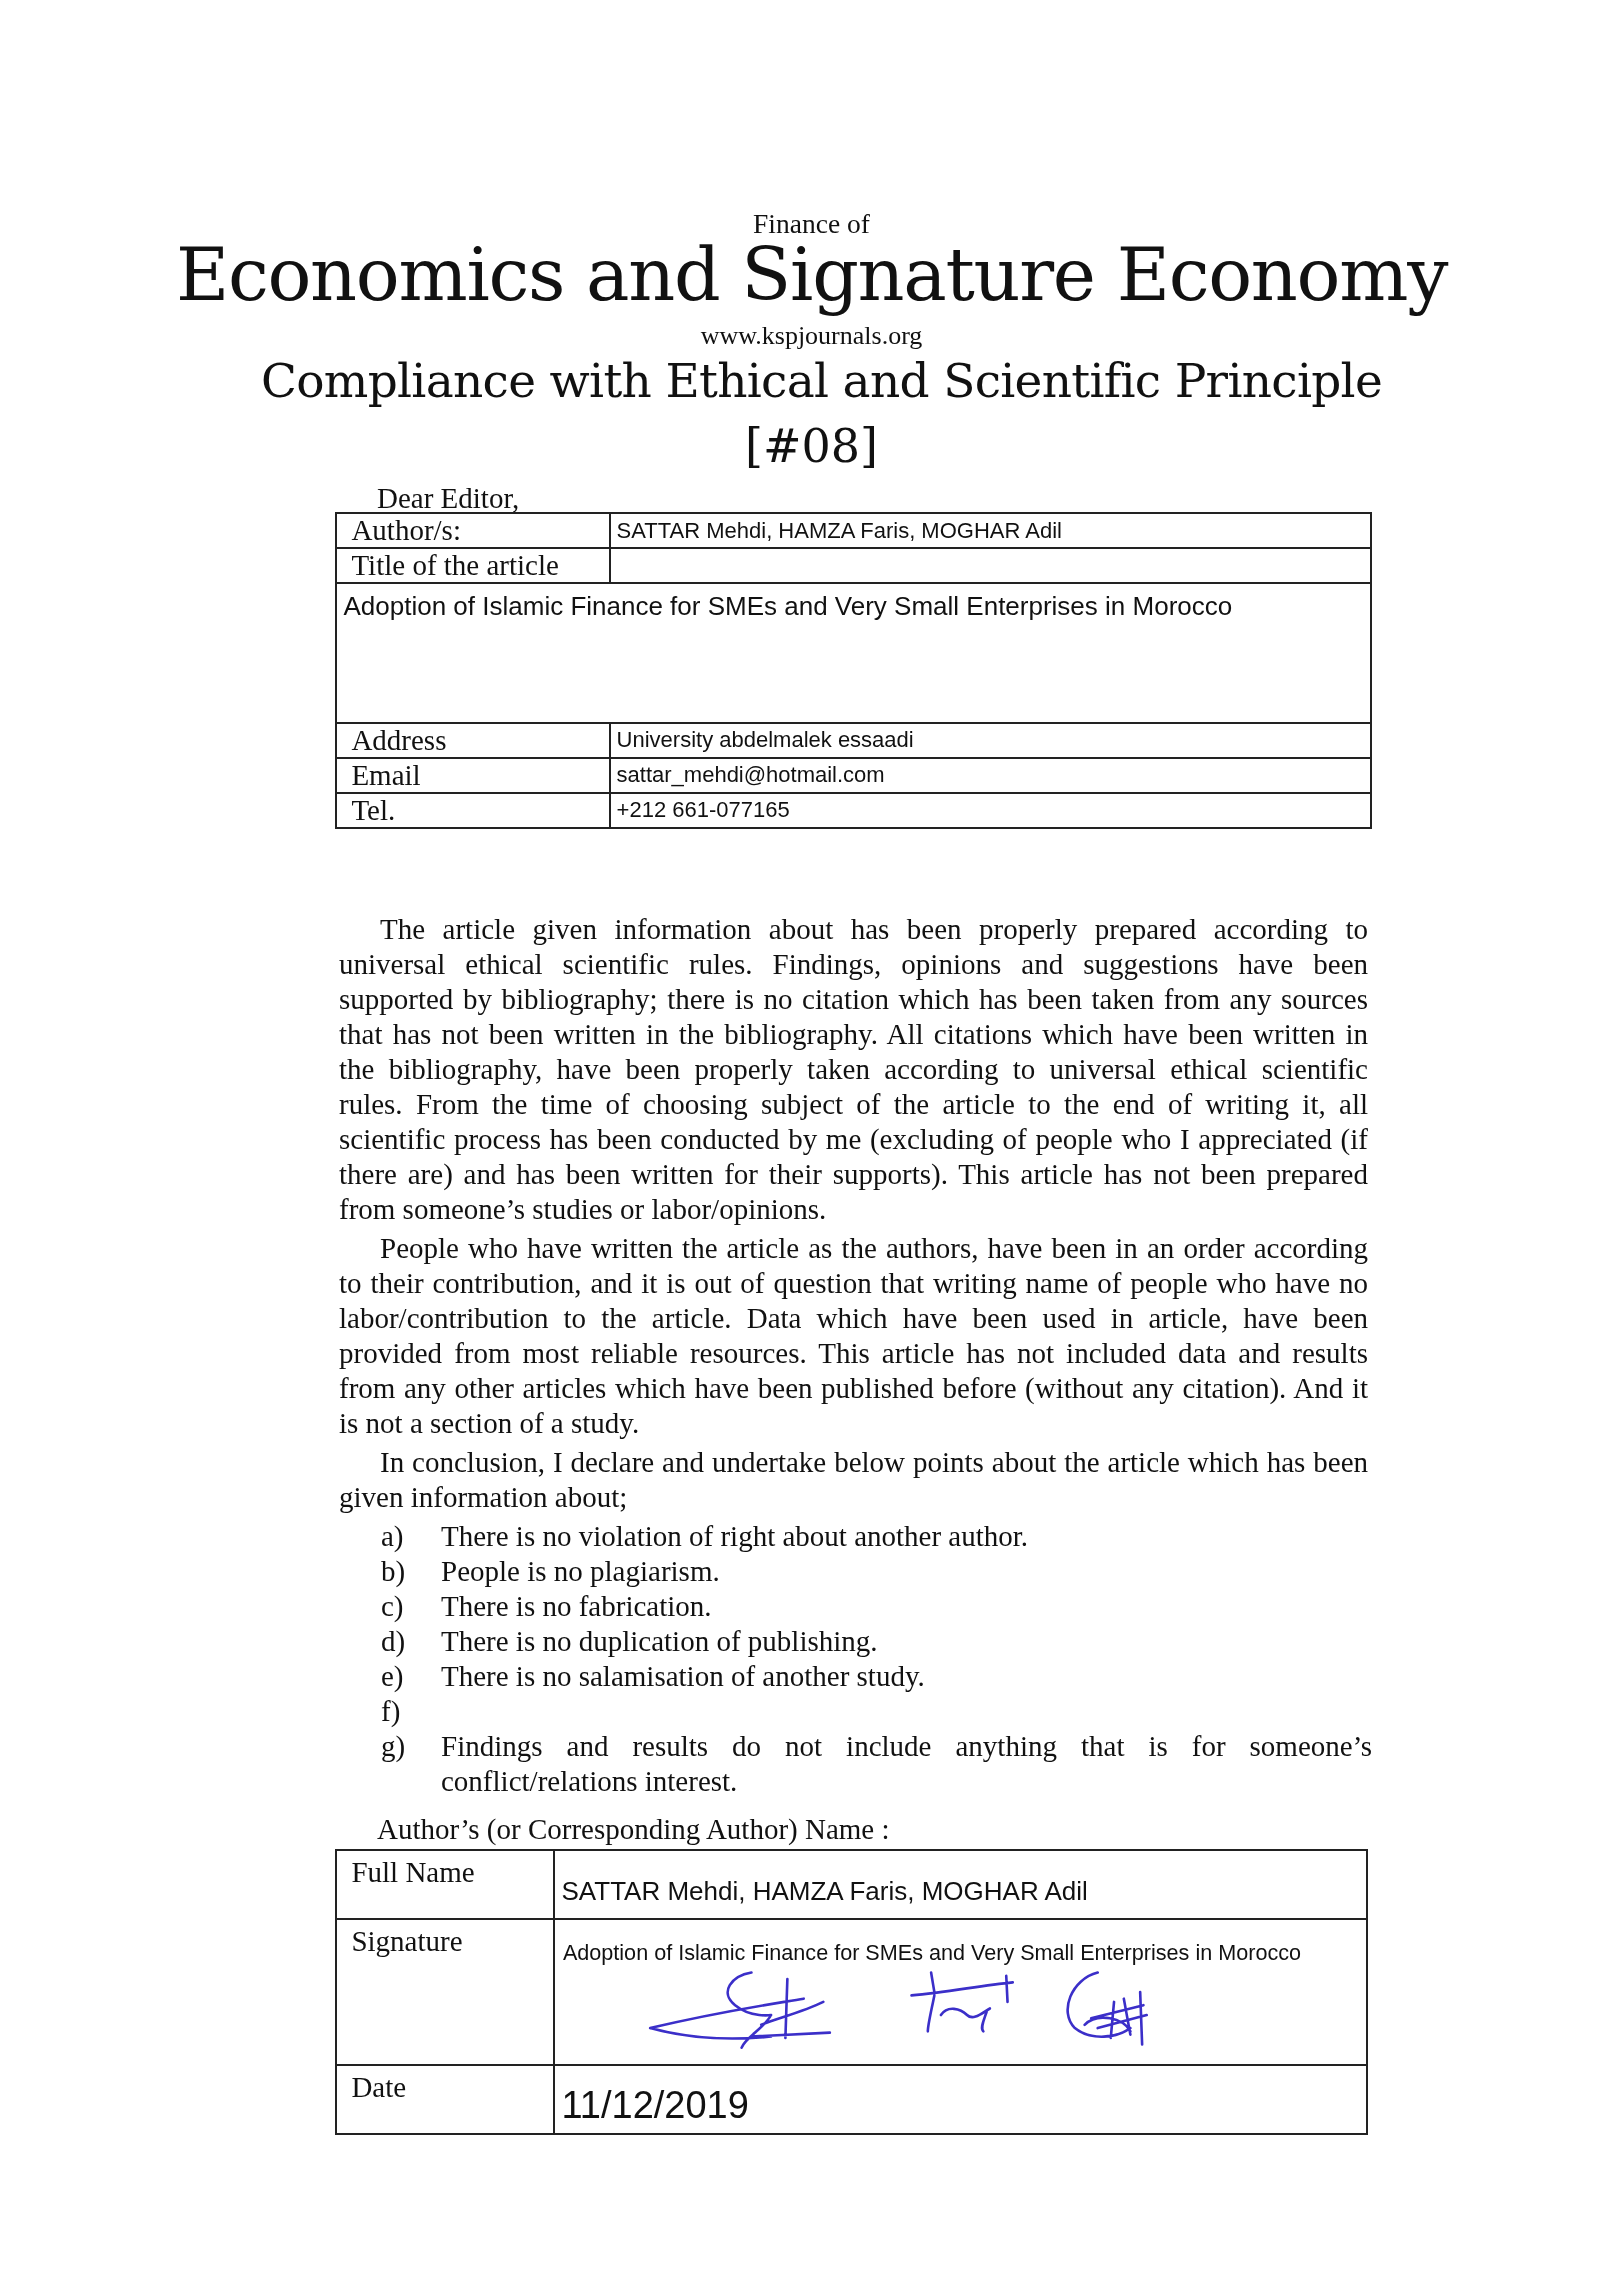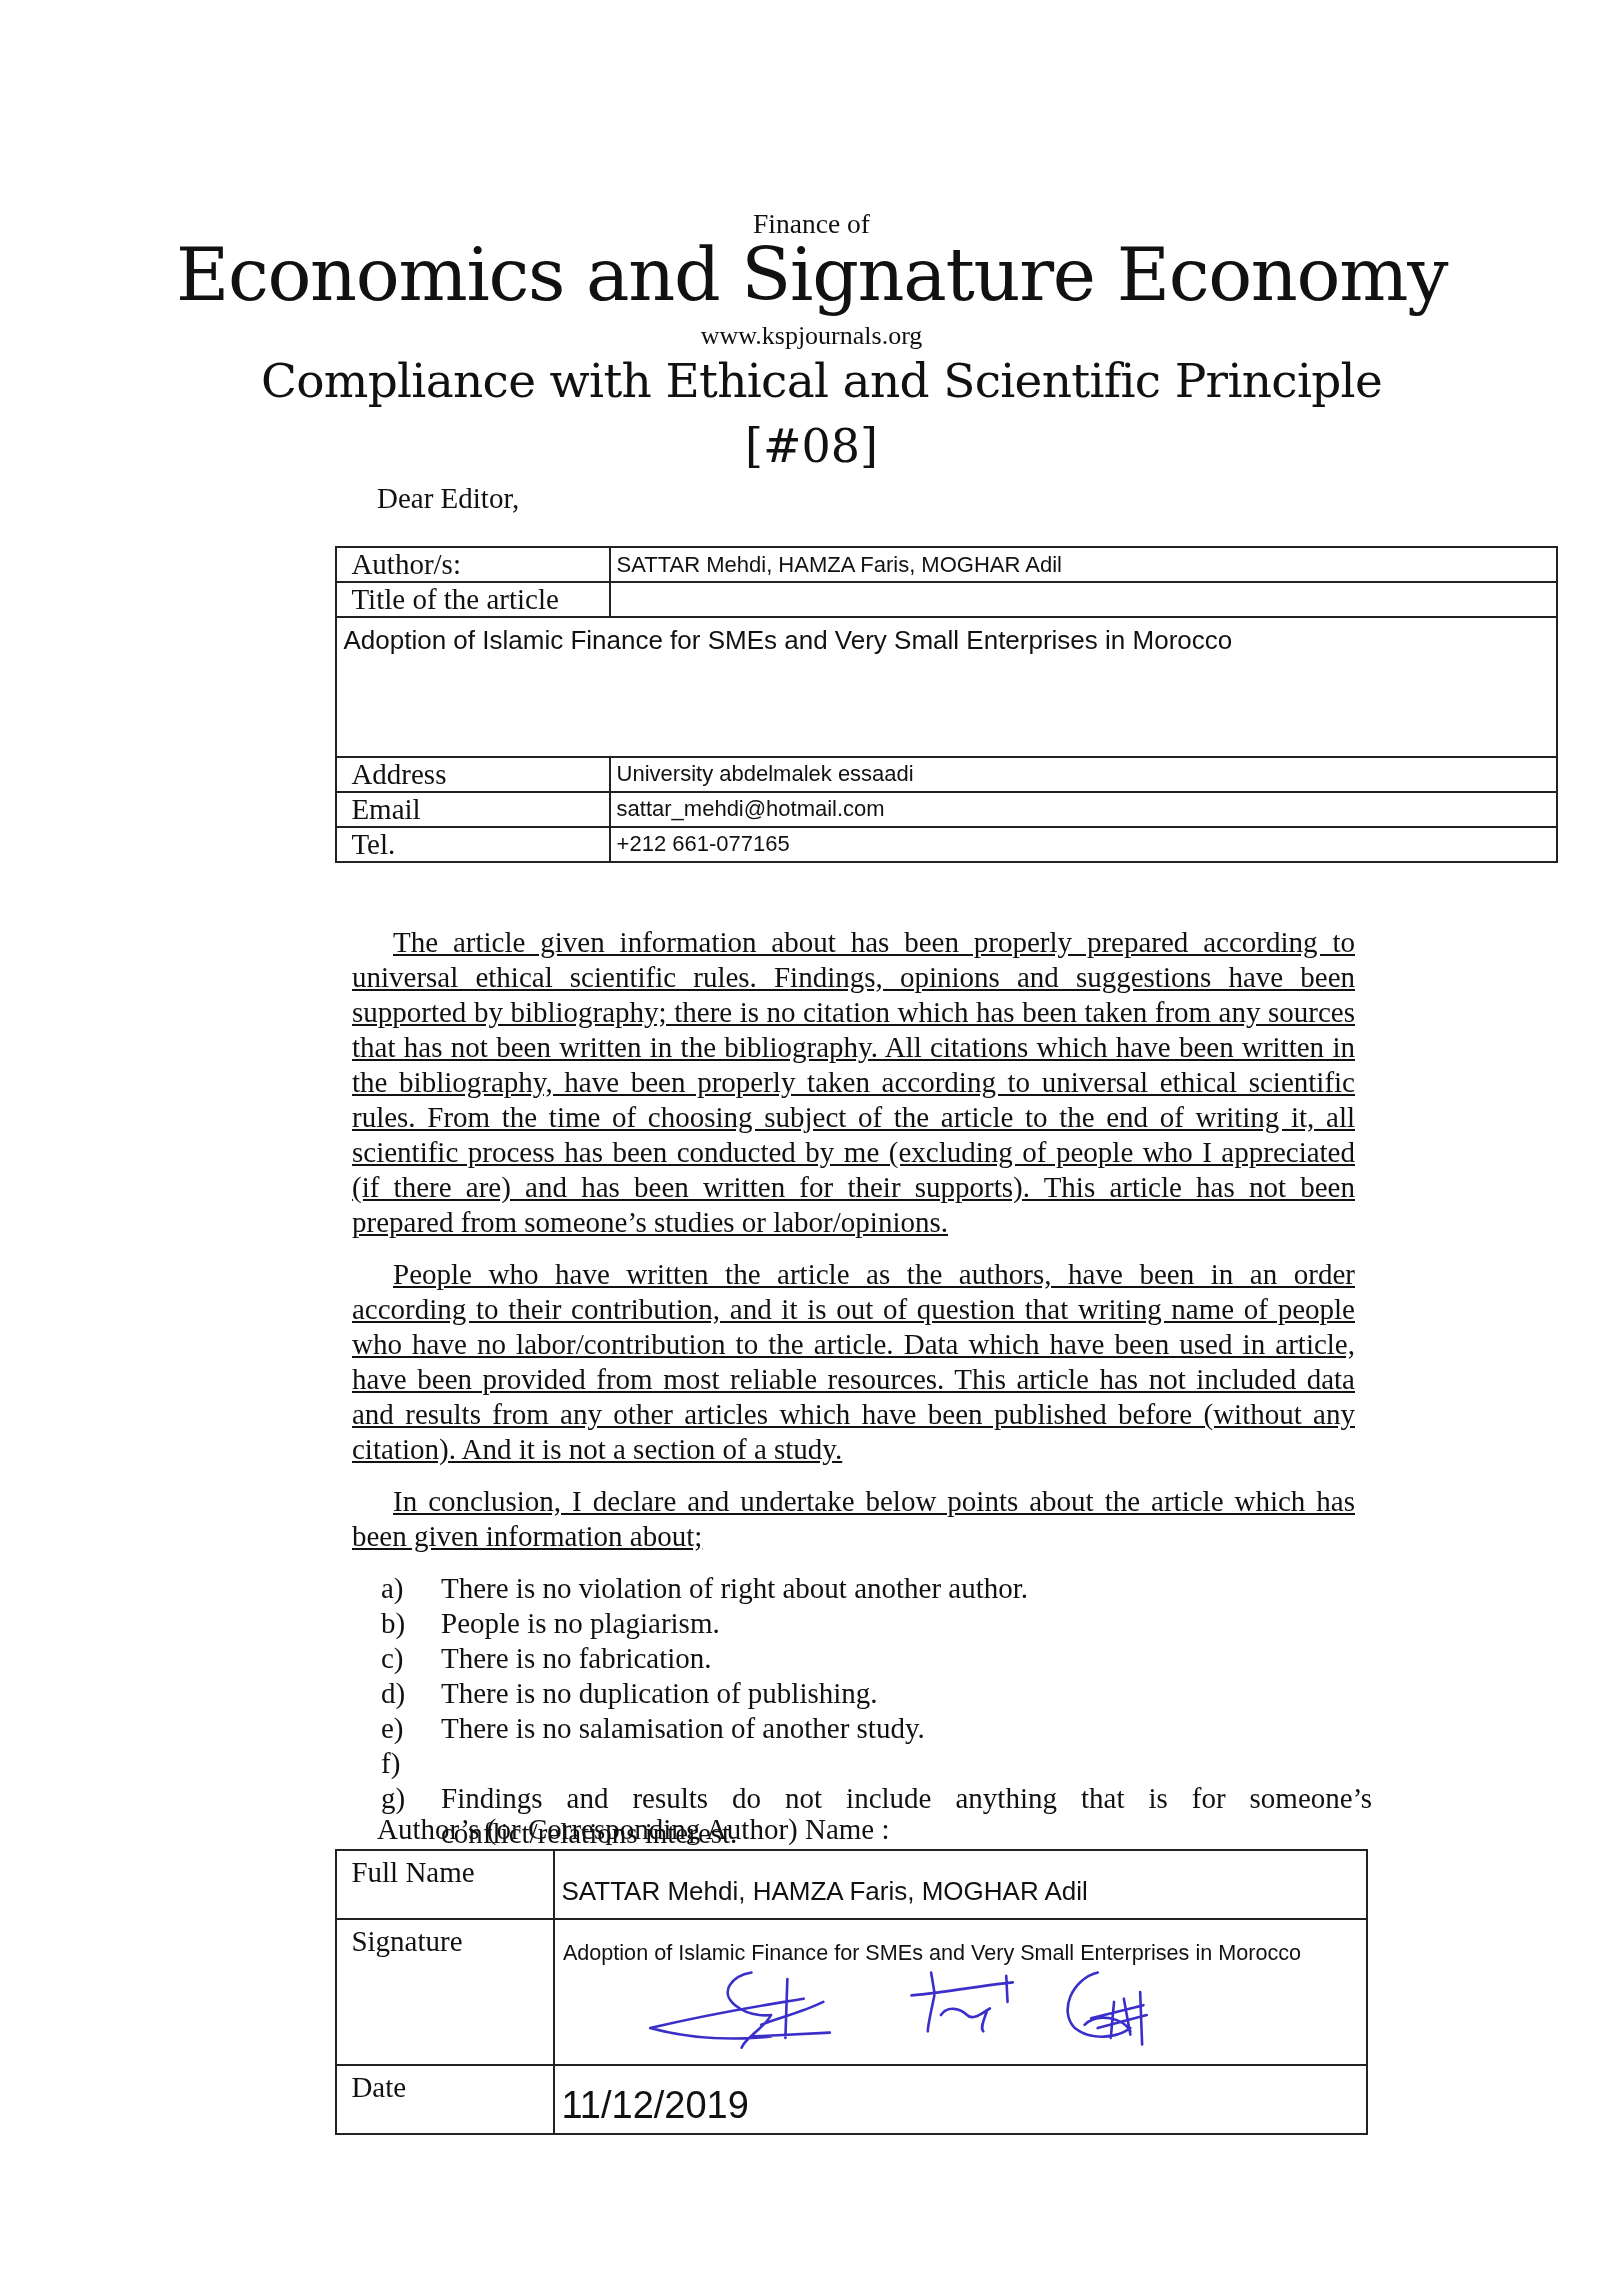--- a/index.html
+++ b/index.html
@@ -6,26 +6,26 @@
   body { width:1623px; height:2295px; position:relative; font-family:"Liberation Serif", serif; color:#111; }
   .center { position:absolute; left:0; width:1623px; text-align:center; }
   .journal-of { top:208px; font-size:27.5px; }
   .journal-name { top:232px; font-size:73px; font-family:"DejaVu Serif", serif; letter-spacing:-1.3px; }
   .url { top:321px; font-size:26px; }
   .compliance { top:353px; font-size:47px; font-family:"DejaVu Serif", serif; letter-spacing:-0.7px;padding-left:10px; }
   .number { top:419px; font-size:46px; font-family:"DejaVu Serif", serif; }
   .dear { position:absolute; left:377px; top:482px; font-size:29px; }
   table { border-collapse:collapse; position:absolute; }
   td { border:2px solid #222; vertical-align:middle; padding:0; }
-  .info { left:335px; top:512px; width:1223px;margin-top:34px; }
+  .info { left:335px; top:512px; width:1037px; }
   .info td.lbl { width:258px; font-size:29px; padding-left:14.4px; height:33px; }
   .info td.val { font-family:"Liberation Sans", sans-serif; font-size:22px; padding-left:5.2px; }
   .info td.title-val { font-family:"Liberation Sans", sans-serif; font-size:26px; padding:6.5px 0 0 6.5px; height:131px; vertical-align:top; }
   .body-text { position:absolute; left:335px; width:1037px; top:908px; font-size:29px; line-height:35px; text-align:justify; }
-  .body-text p { margin:17px; text-indent:41px;text-decoration:underline; }
+  .body-text p { margin:4px; text-indent:41px; }
   .list { margin:0; padding:0; list-style:none; }
   .list li { display:flex; }
   .list .letter { width:60px; padding-left:46px; flex:none; }
   .list .txt { flex:1; text-align:justify; }
   .sig-caption { position:absolute; left:377px; top:1813px; font-size:29px; }
   .sig { left:335px; top:1849px; width:1033px; }
   .sig td.lbl { width:216px; font-size:29px; padding:5.2px 0 0 14.4px; vertical-align:top; }
   .sig td.val { font-family:"Liberation Sans", sans-serif; }
   .row-name { height:69px; }
   .row-sig { height:141px; }

